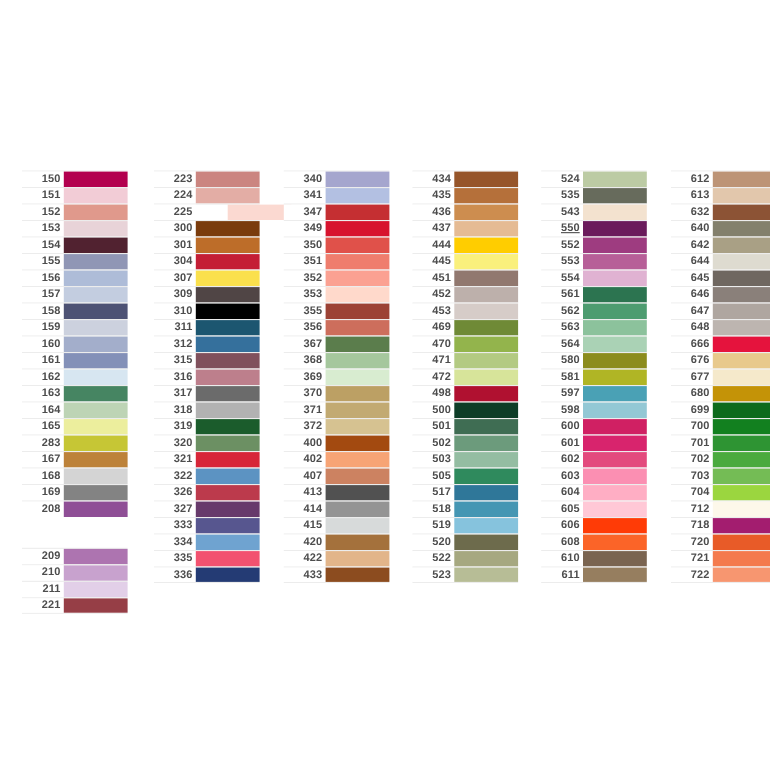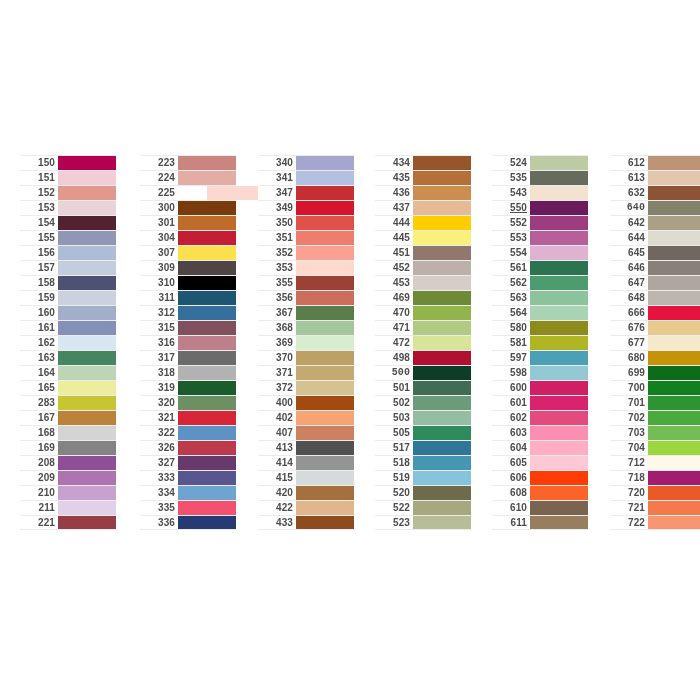--- a/index.html
+++ b/index.html
@@ -159,21 +159,21 @@
           <div class="swatch-cell" style="width: 58px; background: rgb(212, 212, 212);"></div>
         </div>
         <div class="swatch-row" style="height: 15px; border-top-color: rgb(236, 236, 236);">
           <div class="code-cell" style="width: 38px; color: rgb(77, 77, 77);">169</div>
           <div class="swatch-cell" style="width: 58px; background: rgb(131, 131, 131);"></div>
         </div>
         <div class="swatch-row" style="height: 15px; border-top-color: rgb(236, 236, 236);">
           <div class="code-cell" style="width: 38px; color: rgb(77, 77, 77);">208</div>
           <div class="swatch-cell" style="width: 58px; background: rgb(143, 79, 150);"></div>
         </div>
-        <div class="swatch-row" style="height: 15px; border-top-color: rgb(236, 236, 236);">
+        <div class="swatch-row" style="height: 15px; border-top-color: rgb(236, 236, 236); margin-top: 28px;">
           <div class="code-cell" style="width: 38px; color: rgb(77, 77, 77);">209</div>
           <div class="swatch-cell" style="width: 58px; background: rgb(173, 116, 176);"></div>
         </div>
         <div class="swatch-row" style="height: 15px; border-top-color: rgb(236, 236, 236);">
           <div class="code-cell" style="width: 38px; color: rgb(77, 77, 77);">210</div>
           <div class="swatch-cell" style="width: 58px; background: rgb(200, 162, 206);"></div>
         </div>
         <div class="swatch-row" style="height: 15px; border-top-color: rgb(236, 236, 236);">
           <div class="code-cell" style="width: 38px; color: rgb(77, 77, 77);">211</div>
           <div class="swatch-cell" style="width: 58px; background: rgb(226, 207, 232);"></div>
@@ -440,21 +440,21 @@
           <div class="swatch-cell" style="width: 58px; background: rgb(179, 202, 130);"></div>
         </div>
         <div class="swatch-row" style="height: 15px; border-top-color: rgb(236, 236, 236);">
           <div class="code-cell" style="width: 38px; color: rgb(77, 77, 77);">472</div>
           <div class="swatch-cell" style="width: 58px; background: rgb(215, 228, 154);"></div>
         </div>
         <div class="swatch-row" style="height: 15px; border-top-color: rgb(236, 236, 236);">
           <div class="code-cell" style="width: 38px; color: rgb(77, 77, 77);">498</div>
           <div class="swatch-cell" style="width: 58px; background: rgb(176, 17, 48);"></div>
         </div>
-        <div class="swatch-row" style="height: 15px; border-top-color: rgb(236, 236, 236); font-family: Liberation Mono, monospace;">
+        <div class="swatch-row" style="height: 15px; border-top-color: rgb(236, 236, 236);">
           <div class="code-cell" style="width: 38px; color: rgb(77, 77, 77);">500</div>
           <div class="swatch-cell" style="width: 58px; background: rgb(13, 61, 39);"></div>
         </div>
         <div class="swatch-row" style="height: 15px; border-top-color: rgb(236, 236, 236);">
           <div class="code-cell" style="width: 38px; color: rgb(77, 77, 77);">501</div>
           <div class="swatch-cell" style="width: 58px; background: rgb(63, 109, 83);"></div>
         </div>
         <div class="swatch-row" style="height: 15px; border-top-color: rgb(236, 236, 236);">
           <div class="code-cell" style="width: 38px; color: rgb(77, 77, 77);">502</div>
           <div class="swatch-cell" style="width: 58px; background: rgb(108, 155, 124);"></div>
@@ -603,21 +603,21 @@
         </div>
         <div class="swatch-row" style="height: 15px; border-top-color: rgb(236, 236, 236);">
           <div class="code-cell" style="width: 38px; color: rgb(77, 77, 77);">613</div>
           <div class="swatch-cell" style="width: 58px; background: rgb(226, 199, 172);"></div>
         </div>
         <div class="swatch-row" style="height: 15px; border-top-color: rgb(236, 236, 236);">
           <div class="code-cell" style="width: 38px; color: rgb(77, 77, 77);">632</div>
           <div class="swatch-cell" style="width: 58px; background: rgb(140, 83, 53);"></div>
         </div>
         <div class="swatch-row" style="height: 15px; border-top-color: rgb(236, 236, 236);">
-          <div class="code-cell" style="width: 38px; color: rgb(77, 77, 77); font-family: Liberation Mono, monospace;">640</div>
+          <div class="code-cell" style="width: 38px; color: rgb(77, 77, 77);">640</div>
           <div class="swatch-cell" style="width: 58px; background: rgb(131, 128, 108);"></div>
         </div>
         <div class="swatch-row" style="height: 15px; border-top-color: rgb(236, 236, 236);">
           <div class="code-cell" style="width: 38px; color: rgb(77, 77, 77);">642</div>
           <div class="swatch-cell" style="width: 58px; background: rgb(169, 160, 133);"></div>
         </div>
         <div class="swatch-row" style="height: 15px; border-top-color: rgb(236, 236, 236);">
           <div class="code-cell" style="width: 38px; color: rgb(77, 77, 77);">644</div>
           <div class="swatch-cell" style="width: 58px; background: rgb(222, 219, 208);"></div>
         </div>

